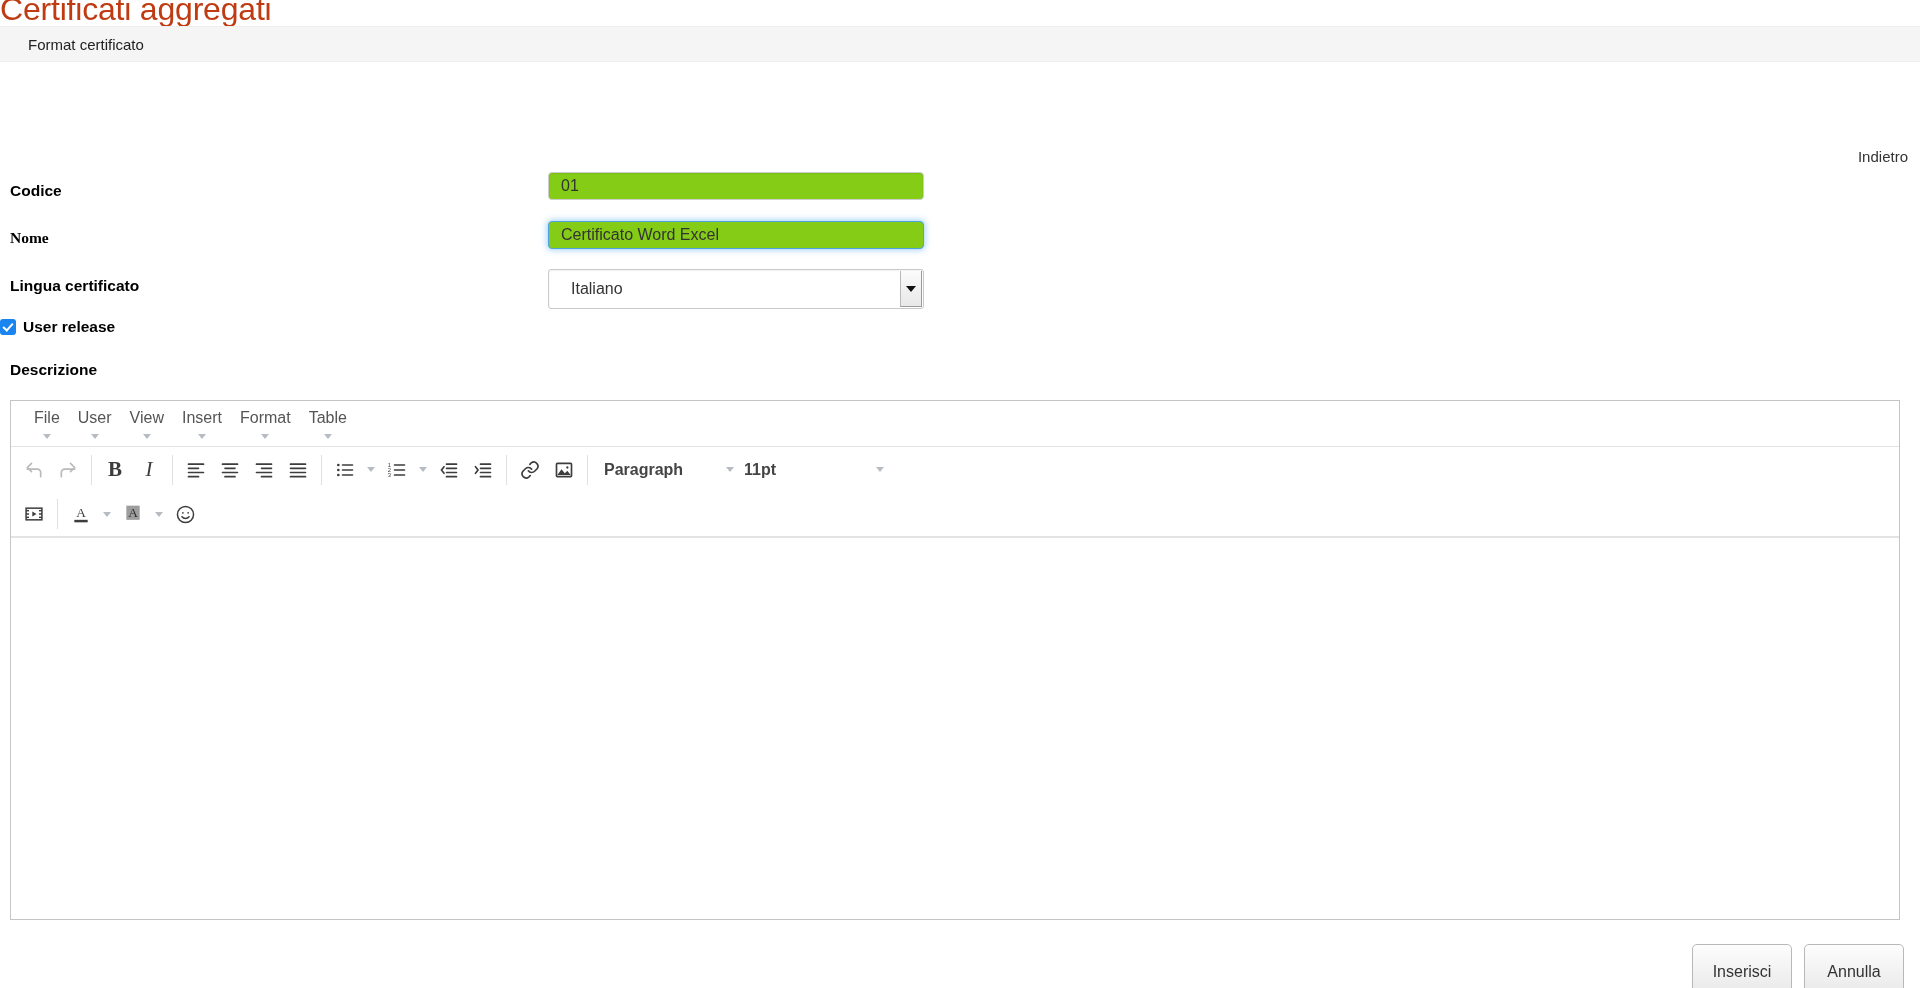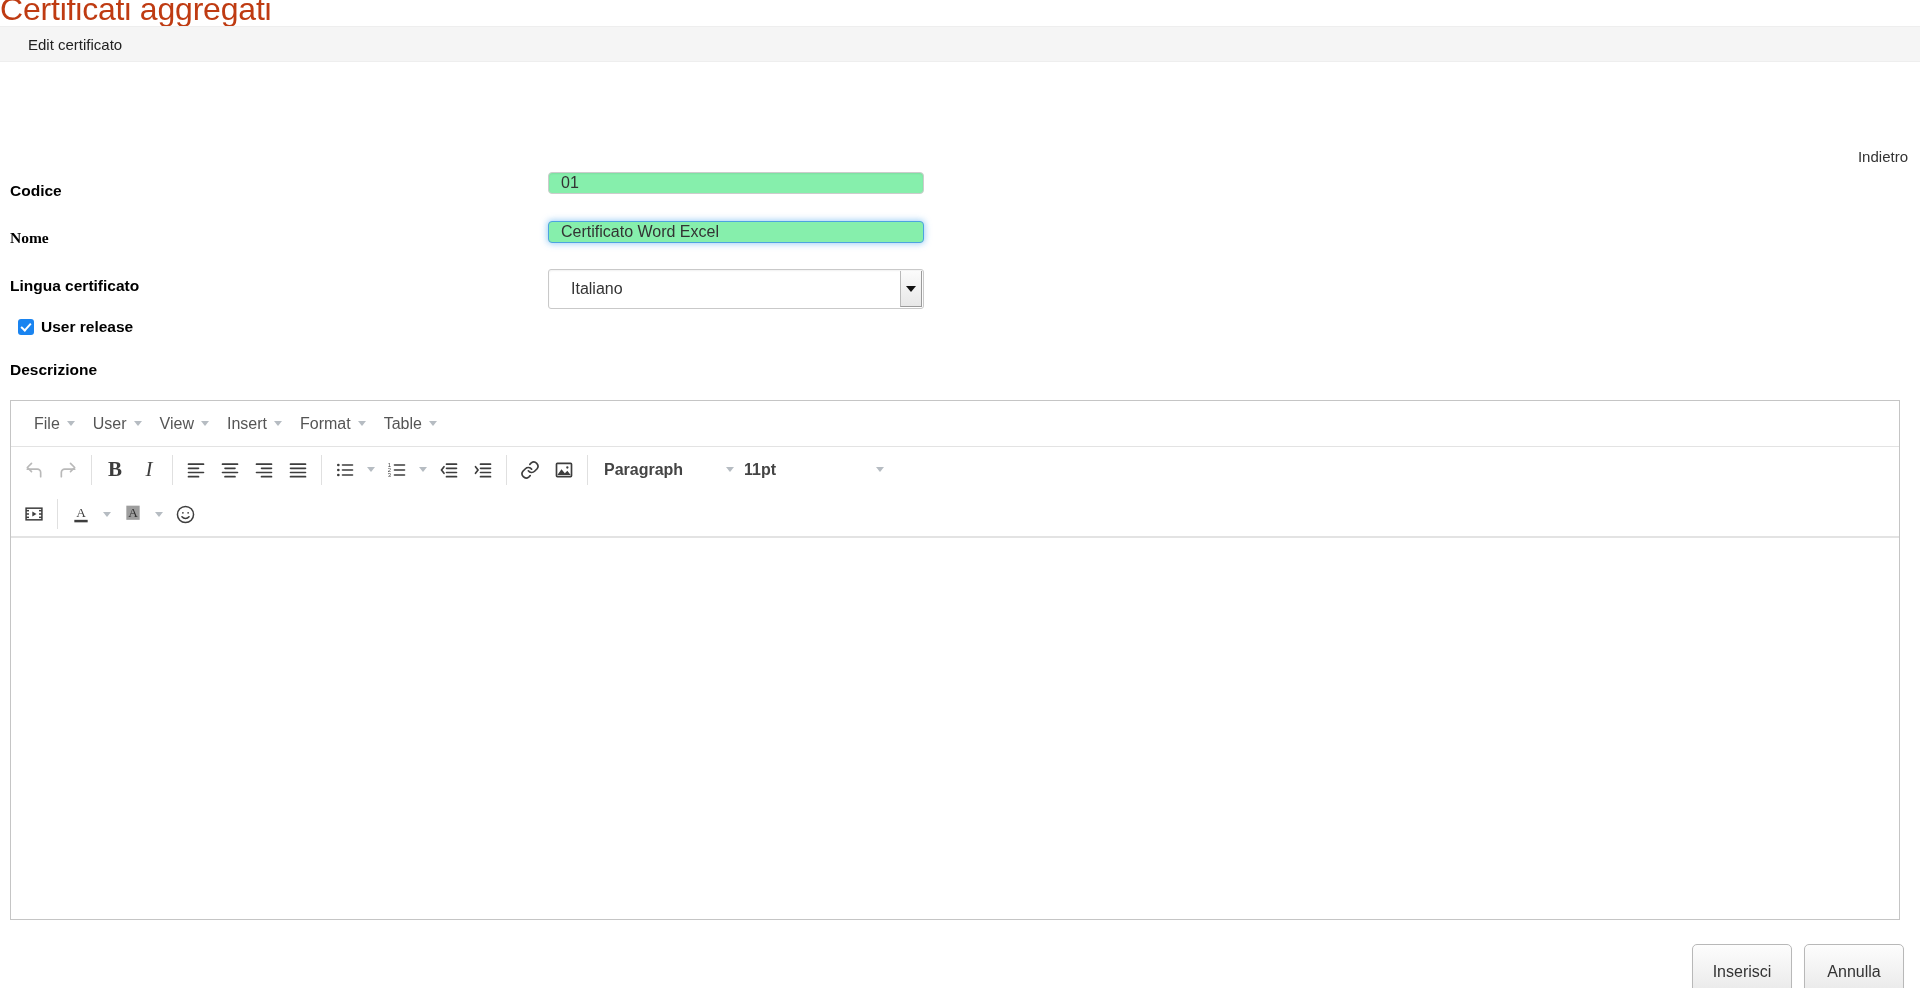--- a/index.html
+++ b/index.html
@@ -63,26 +63,26 @@
   }
   .label-codice  { top: 182px; }
   .label-nome    { top: 229px; font-family: Liberation Serif, serif; }
   .label-lingua  { top: 277px; }
   .label-descr   { top: 361px; }
 
   .txt-input {
     position: absolute;
     left: 548px;
     width: 376px;
-    height: 22px;
+    height: 28px;
     padding: 0 12px;
     font-size: 16px;
     font-family: "Liberation Sans", sans-serif;
     color: #333333;
-    background: #86efac;
+    background: #84cc16;
     border: 1px solid #cccccc;
     border-radius: 4px;
     outline: none;
   }
   .input-codice {
     top: 172px;
     box-shadow: inset 0 1px 2px rgba(0,0,0,0.07);
   }
   .input-nome {
     top: 221px;
@@ -121,21 +121,21 @@
   .caret-solid {
     width: 0; height: 0;
     border-left: 5px solid transparent;
     border-right: 5px solid transparent;
     border-top: 6px solid #111111;
   }
 
   
   .checkbox-row {
     position: absolute;
-    left: 18px; top: 318px;
+    left: 0; top: 318px;
     display: flex; align-items: center; gap: 7px;
   }
   .cbx {
     width: 16px; height: 16px;
     background: #1a84f0;
     border-radius: 3px;
     position: relative;
     cursor: pointer;
     flex: none;
   }
@@ -167,20 +167,21 @@
     display: flex; align-items: center;
     padding-left: 14px;
   }
   .mce-menu-item {
     font-size: 16px;
     color: #555555;
     padding: 5px 9px;
     display: flex; align-items: center; gap: 7px;
     cursor: pointer;
     white-space: nowrap;
+    flex-direction: column;
   }
   .caret-soft {
     width: 0; height: 0;
     border-left: 4px solid transparent;
     border-right: 4px solid transparent;
     border-top: 5px solid #b6bcc2;
   }
 
   .mce-toolbar {
     min-height: 45px;
@@ -268,21 +269,21 @@
   }
 </style>
 </head>
 <body>
 
 <div class="page">
 
   <div class="page-title">Certificati aggregati</div>
 
   <div class="breadcrumb-bar">
-    <div class="breadcrumb-text">Edit certificato</div>
+    <div class="breadcrumb-text">Format certificato</div>
   </div>
 
   <a class="back-link" href="#">Indietro</a>
 
   <div class="form-label label-codice">Codice</div>
   <input class="txt-input input-codice" type="text" value="01" style="">
 
   <div class="form-label label-nome">Nome</div>
   <input class="txt-input input-nome" type="text" value="Certificato Word Excel" style="">
 

